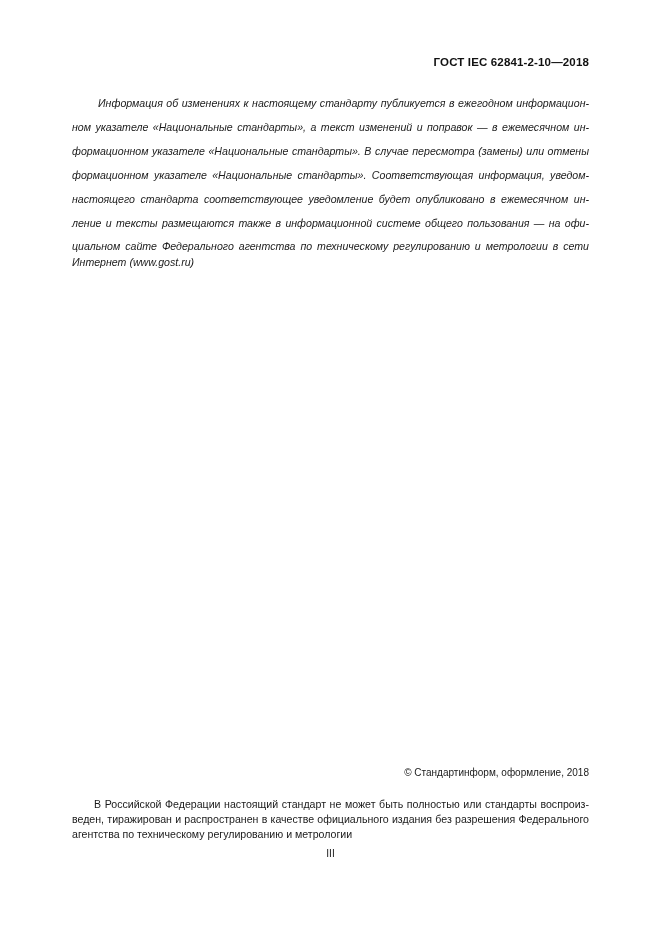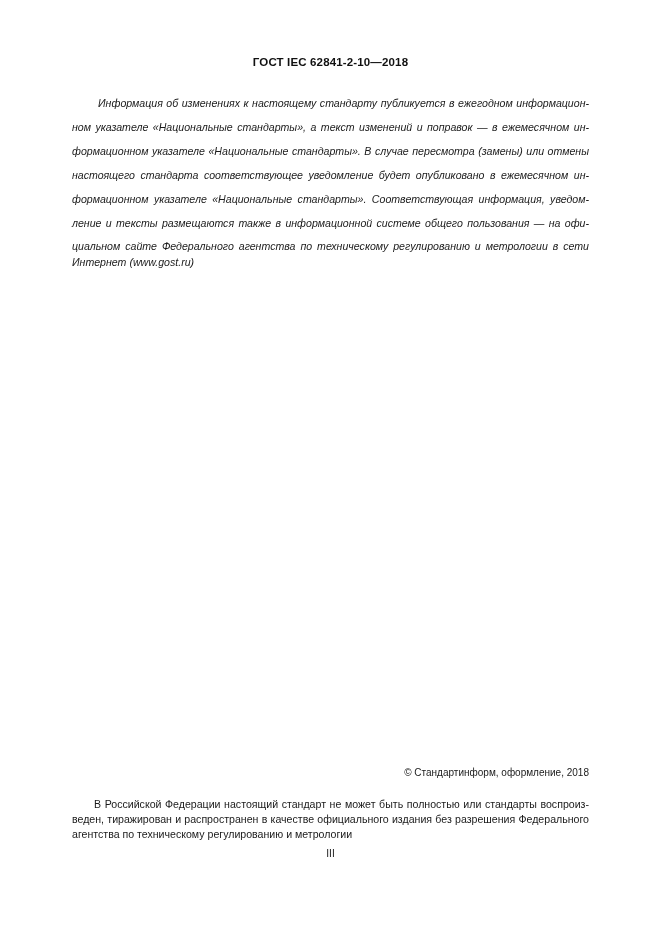--- a/index.html
+++ b/index.html
@@ -18,21 +18,21 @@
     color: #1a1a1a;
     -webkit-font-smoothing: antialiased;
   }
 
   
   .doc-header {
     position: absolute;
     top: 56px;
     left: 72px;
     right: 72px;
-    text-align: center;
+    text-align: right;
     font-size: 11.5px;
     font-weight: bold;
     letter-spacing: 0.15px;
     color: #111111;
     white-space: nowrap;
   }
 
   
   .notice {
     position: absolute;
@@ -104,22 +104,22 @@
 <body>
 
 <div class="page">
 
   <div class="doc-header">ГОСТ IEC 62841-2-10—2018</div>
 
   <div class="notice">
     <span class="line just" style="text-indent: 26px;">Информация об изменениях к настоящему стандарту публикуется в ежегодном информацион-</span>
     <span class="line just">ном указателе «Национальные стандарты», а текст изменений и поправок — в ежемесячном ин-</span>
     <span class="line just">формационном указателе «Национальные стандарты». В случае пересмотра (замены) или отмены</span>
+    <span class="line just">формационном указателе «Национальные стандарты». Соответствующая информация, уведом-</span>
     <span class="line just">настоящего стандарта соответствующее уведомление будет опубликовано в ежемесячном ин-</span>
-    <span class="line just">формационном указателе «Национальные стандарты». Соответствующая информация, уведом-</span>
     <span class="line just">ление и тексты размещаются также в информационной системе общего пользования — на офи-</span>
     <span class="line just">циальном сайте Федерального агентства по техническому регулированию и метрологии в сети</span>
     <span class="line">Интернет (www.gost.ru)</span>
   </div>
 
   <div class="copyright">© Стандартинформ, оформление, 2018</div>
 
   <div class="disclaimer">
     <span class="line just" style="text-indent: 22px;">В Российской Федерации настоящий стандарт не может быть полностью или стандарты воспроиз-</span>
     <span class="line just">веден, тиражирован и распространен в качестве официального издания без разрешения Федерального</span>

